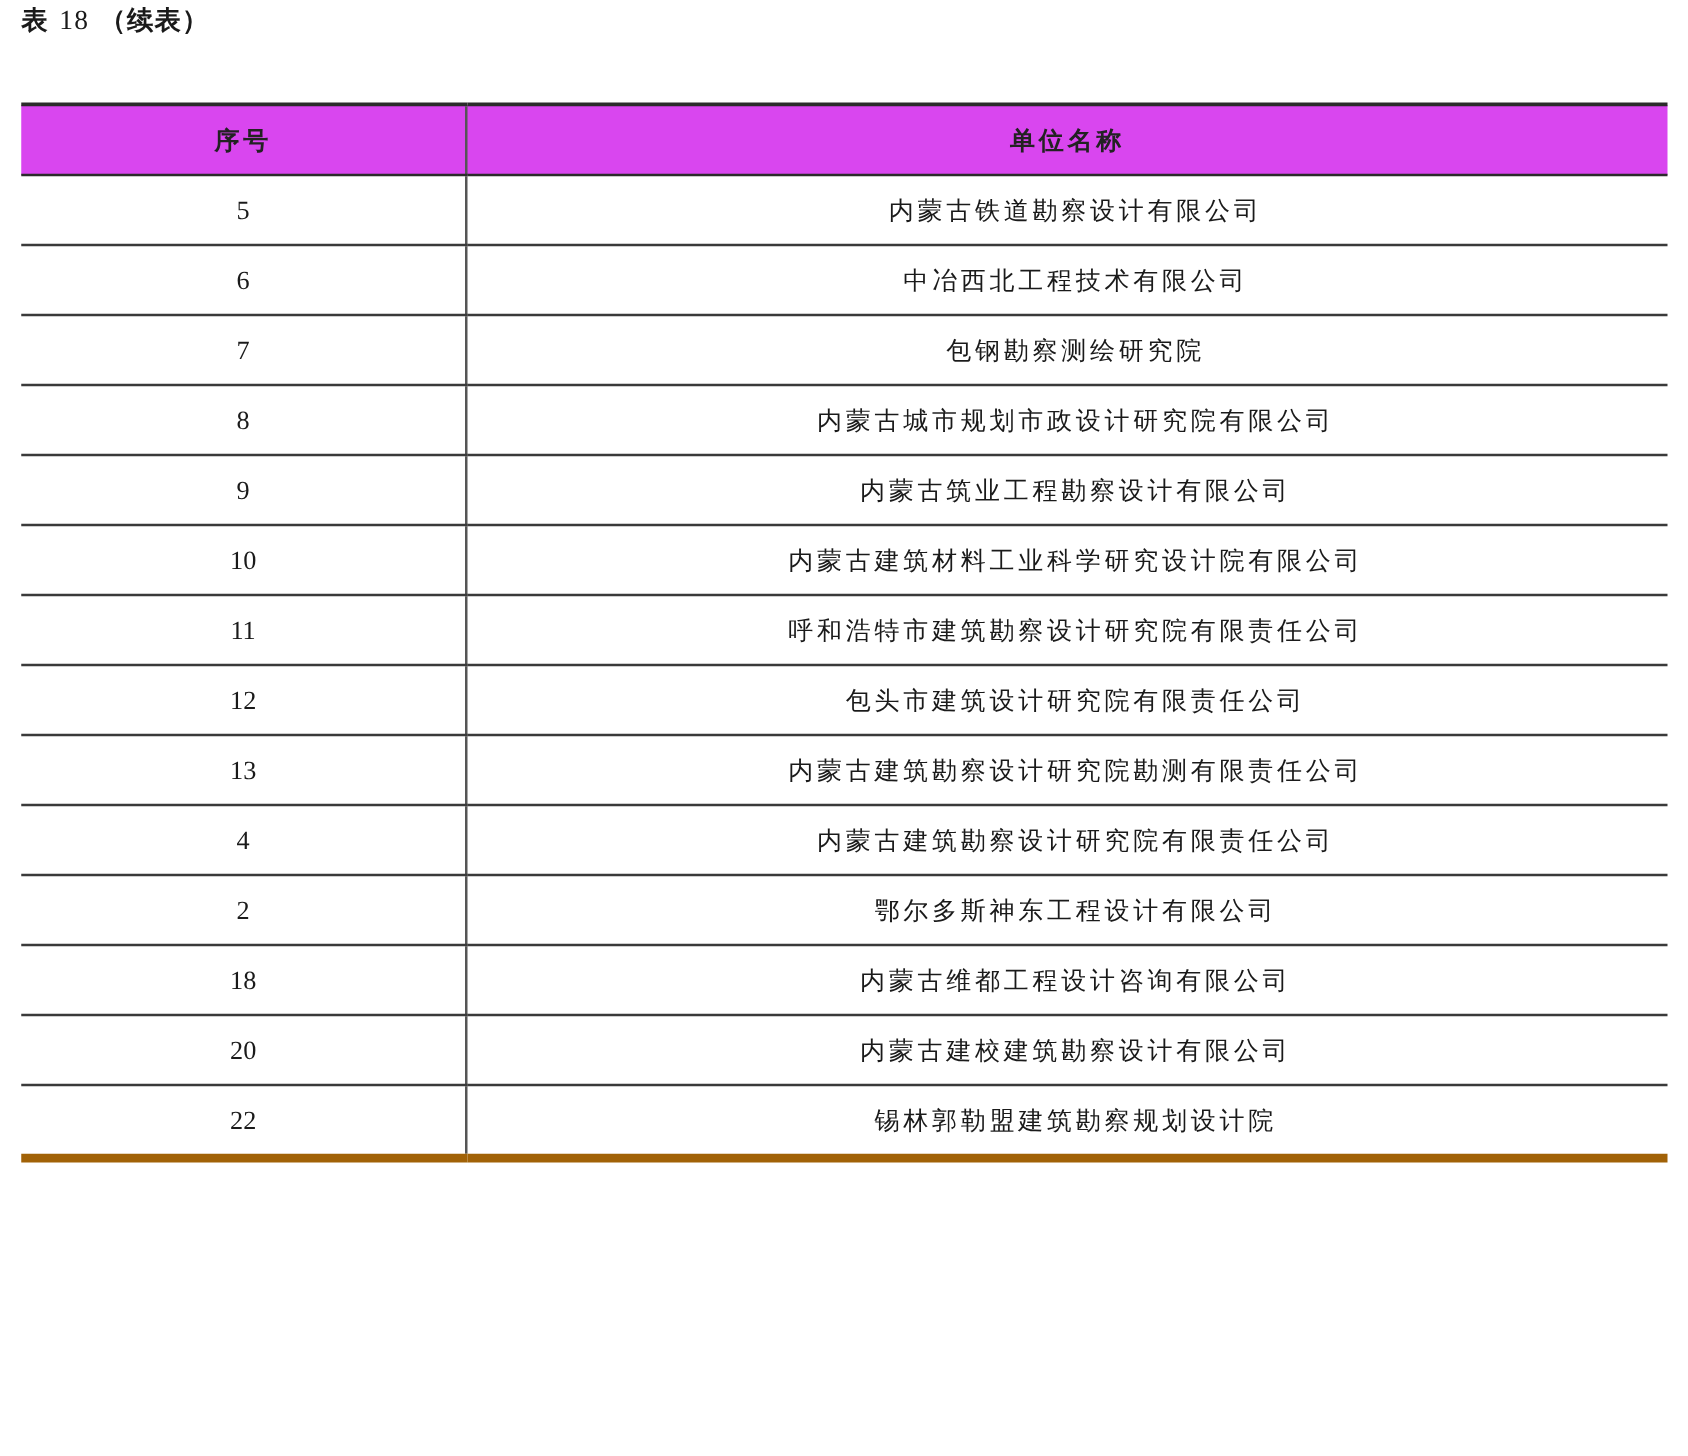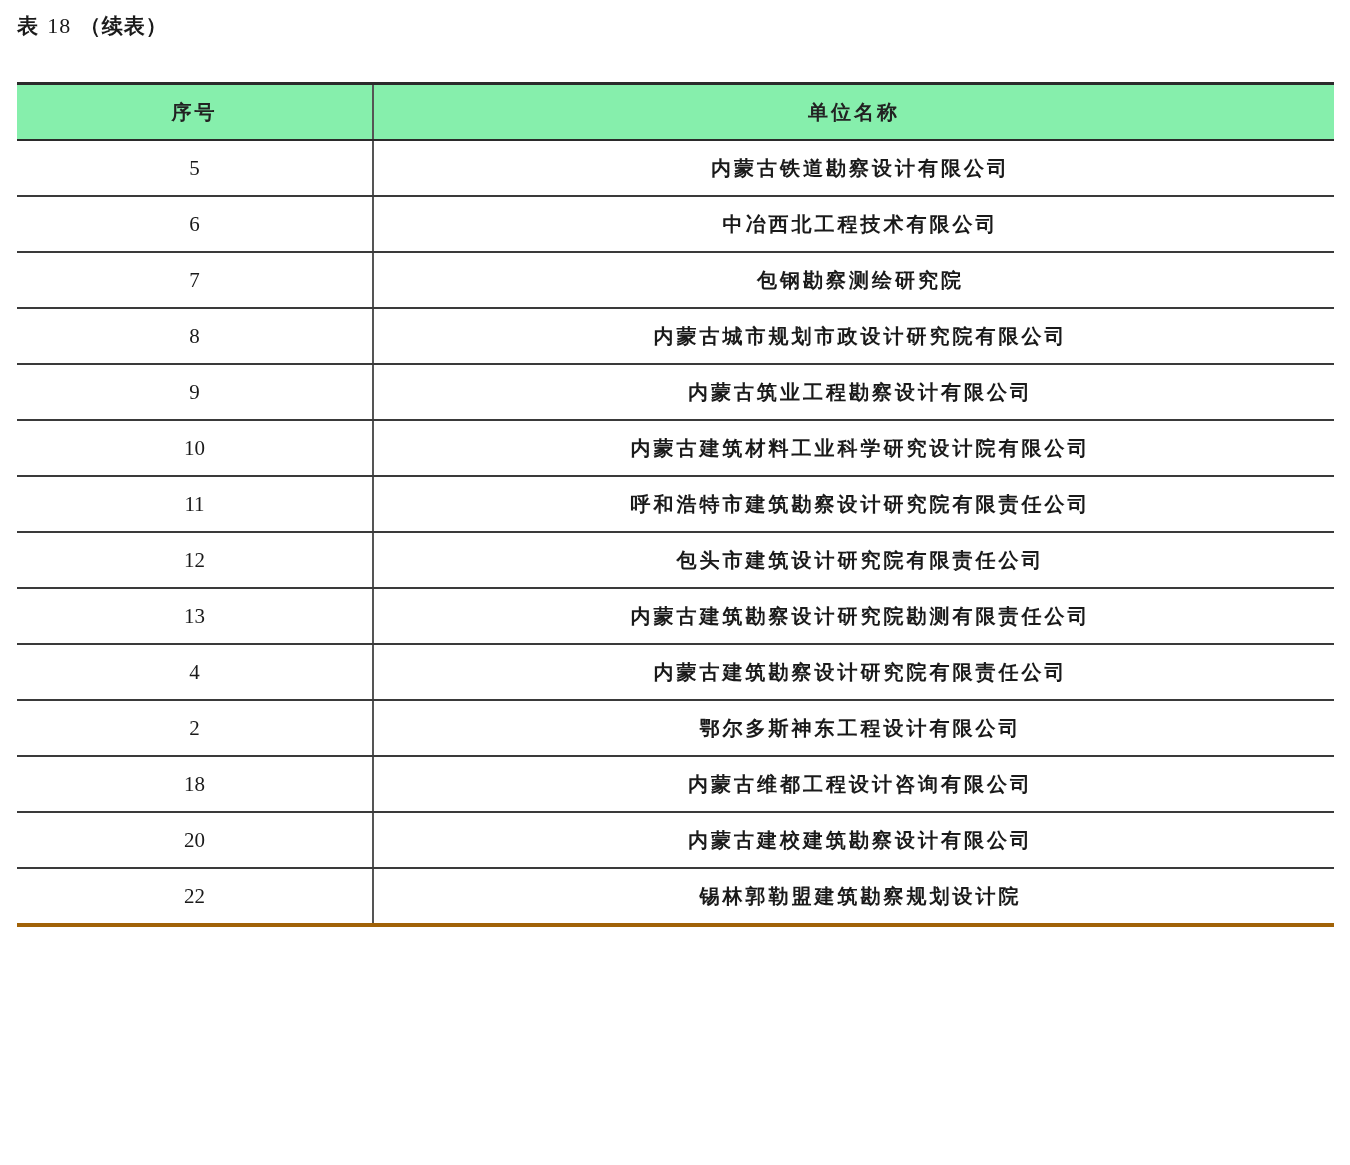--- a/index.html
+++ b/index.html
@@ -11,21 +11,21 @@
       width: 1350px;
       height: 1165px;
       position: relative;
       overflow: hidden;
       font-family: "DejaVu Serif", "Liberation Serif", serif;
       color: #1a1a1a;
     }
     .caption {
       position: absolute;
       left: 17px;
-      top: 12px;
+      top: 2px;
       font-size: 21px;
       font-weight: bold;
       letter-spacing: 1px;
       color: #1a1a1a;
     }
     .caption .num {
       font-family: "Liberation Serif", "DejaVu Serif", serif;
       font-weight: normal;
       font-size: 22px;
     }
@@ -33,21 +33,21 @@
       position: absolute;
       left: 17px;
       top: 82px;
       width: 1317px;
       border-collapse: collapse;
       table-layout: fixed;
     }
     table.data-table col.c-idx { width: 356px; }
     table.data-table col.c-name { width: 961px; }
     thead tr {
-      background: #86efac;
+      background: #d946ef;
     }
     thead th {
       height: 54px;
       font-weight: bold;
       font-size: 20px;
       letter-spacing: 3px;
       border-top: 3px solid #2b2b2b;
       border-bottom: 2px solid #2b2b2b;
       padding: 0;
       text-align: center;
@@ -55,31 +55,31 @@
     }
     tbody td {
       height: 54px;
       padding: 0;
       text-align: center;
       border-bottom: 2px solid #3a3a3a;
       font-size: 20px;
       color: #1a1a1a;
     }
     tbody tr:last-child td {
-      border-bottom: 4px solid #a16207;
+      border-bottom: 7px solid #a16207;
     }
     .divider {
       border-right: 2px solid #555555;
     }
     td.idx {
       font-family: "Liberation Serif", "DejaVu Serif", serif;
       font-size: 21px;
     }
     td.name {
-      font-weight: bold;
+      font-weight: normal;
       letter-spacing: 3px;
       font-size: 20px;
       padding-left: 13px;
     }
   </style>
 </head>
 <body>
 
 <div class="caption">
   <span>表</span>

